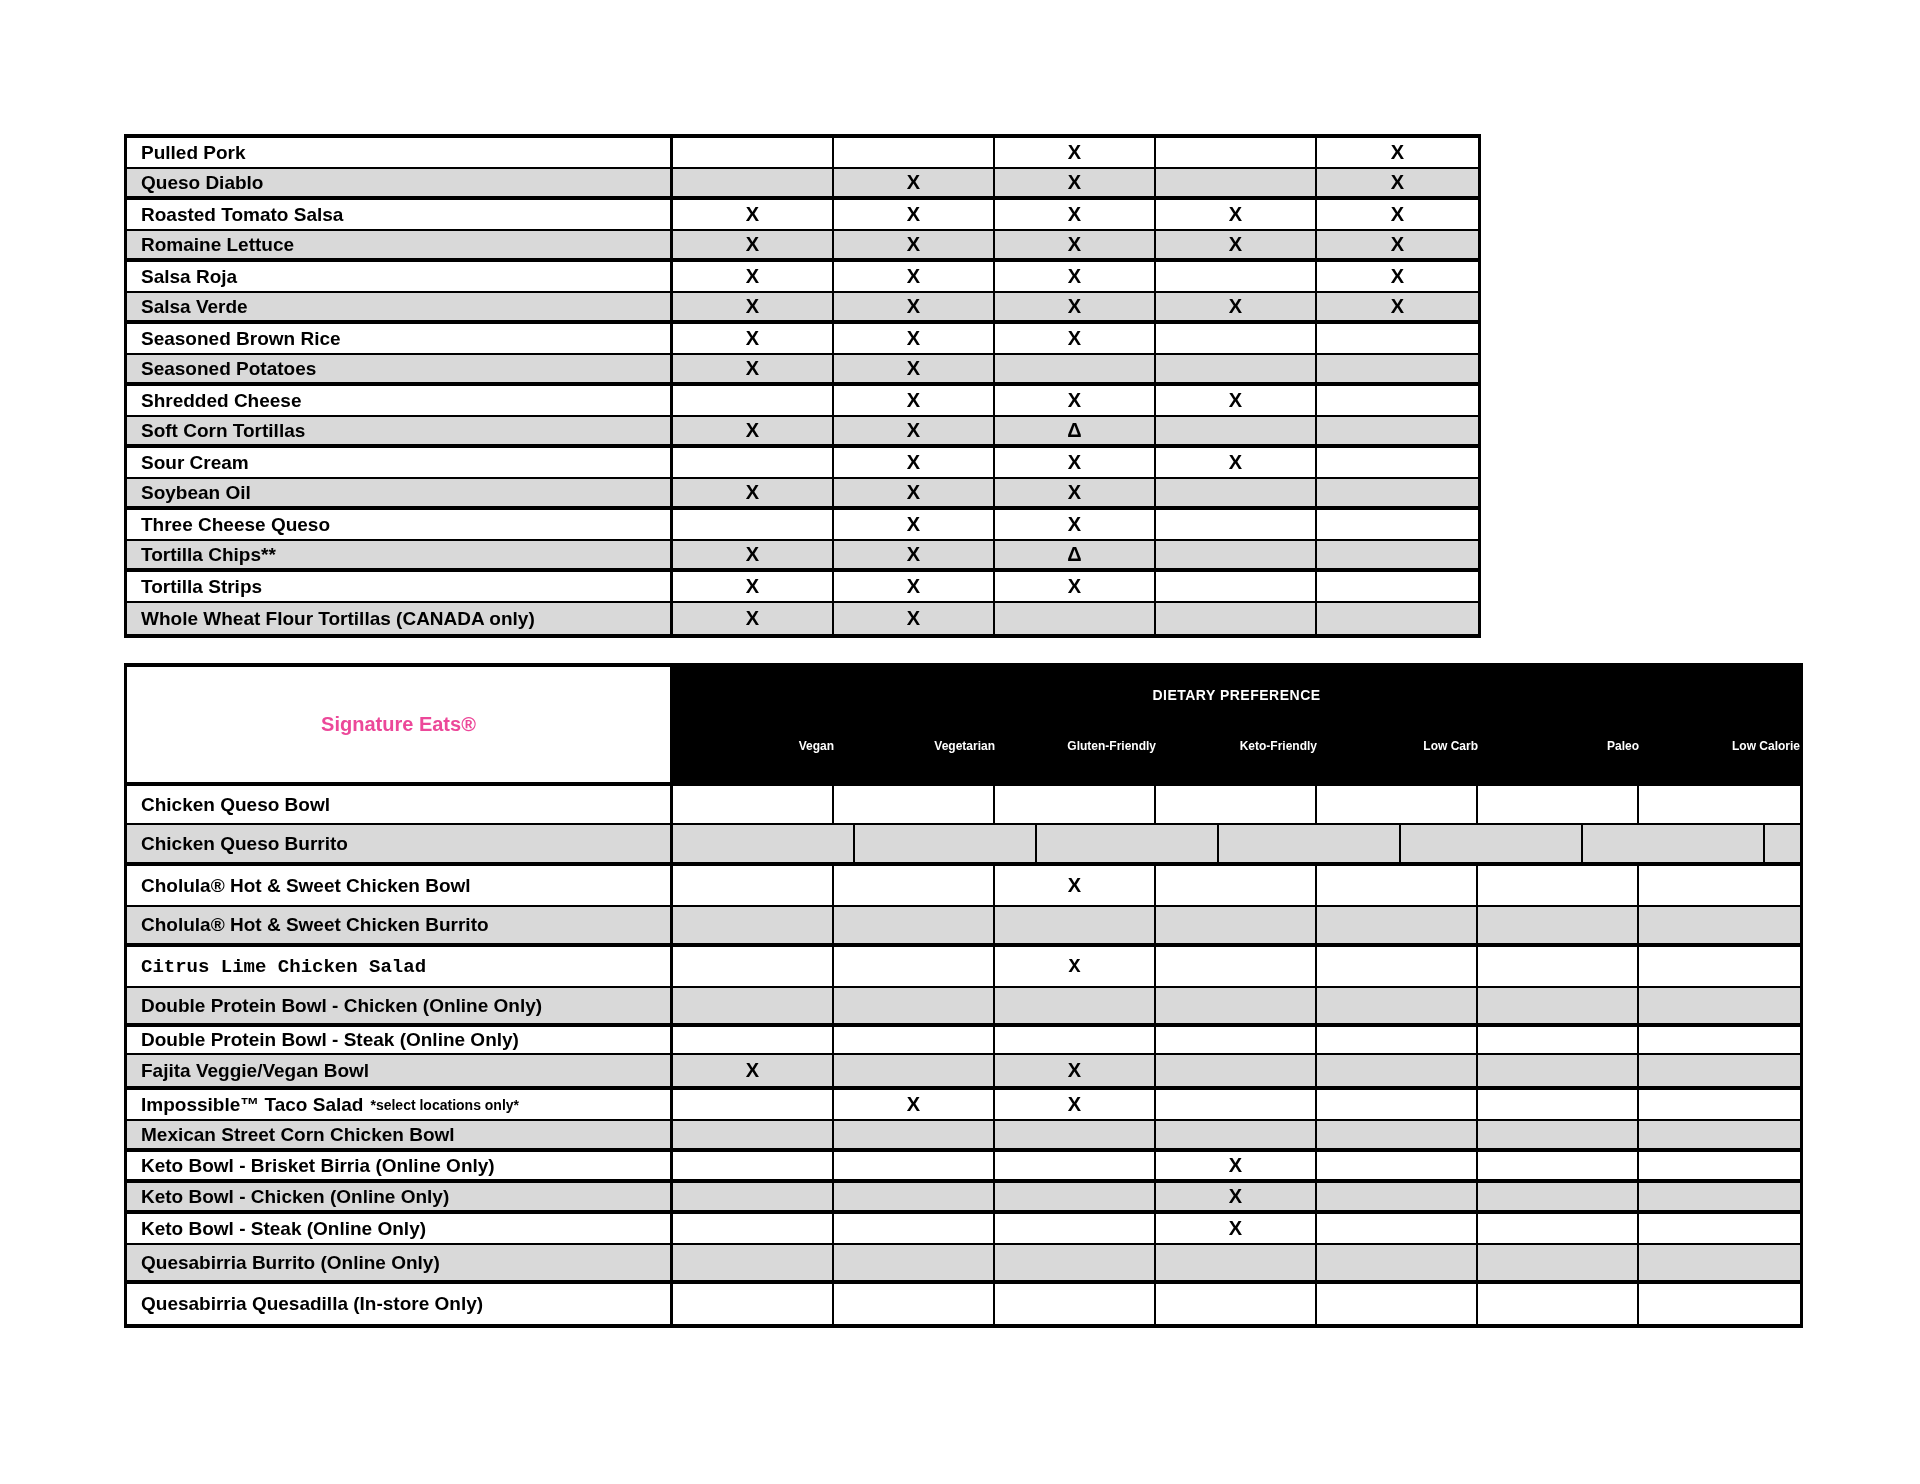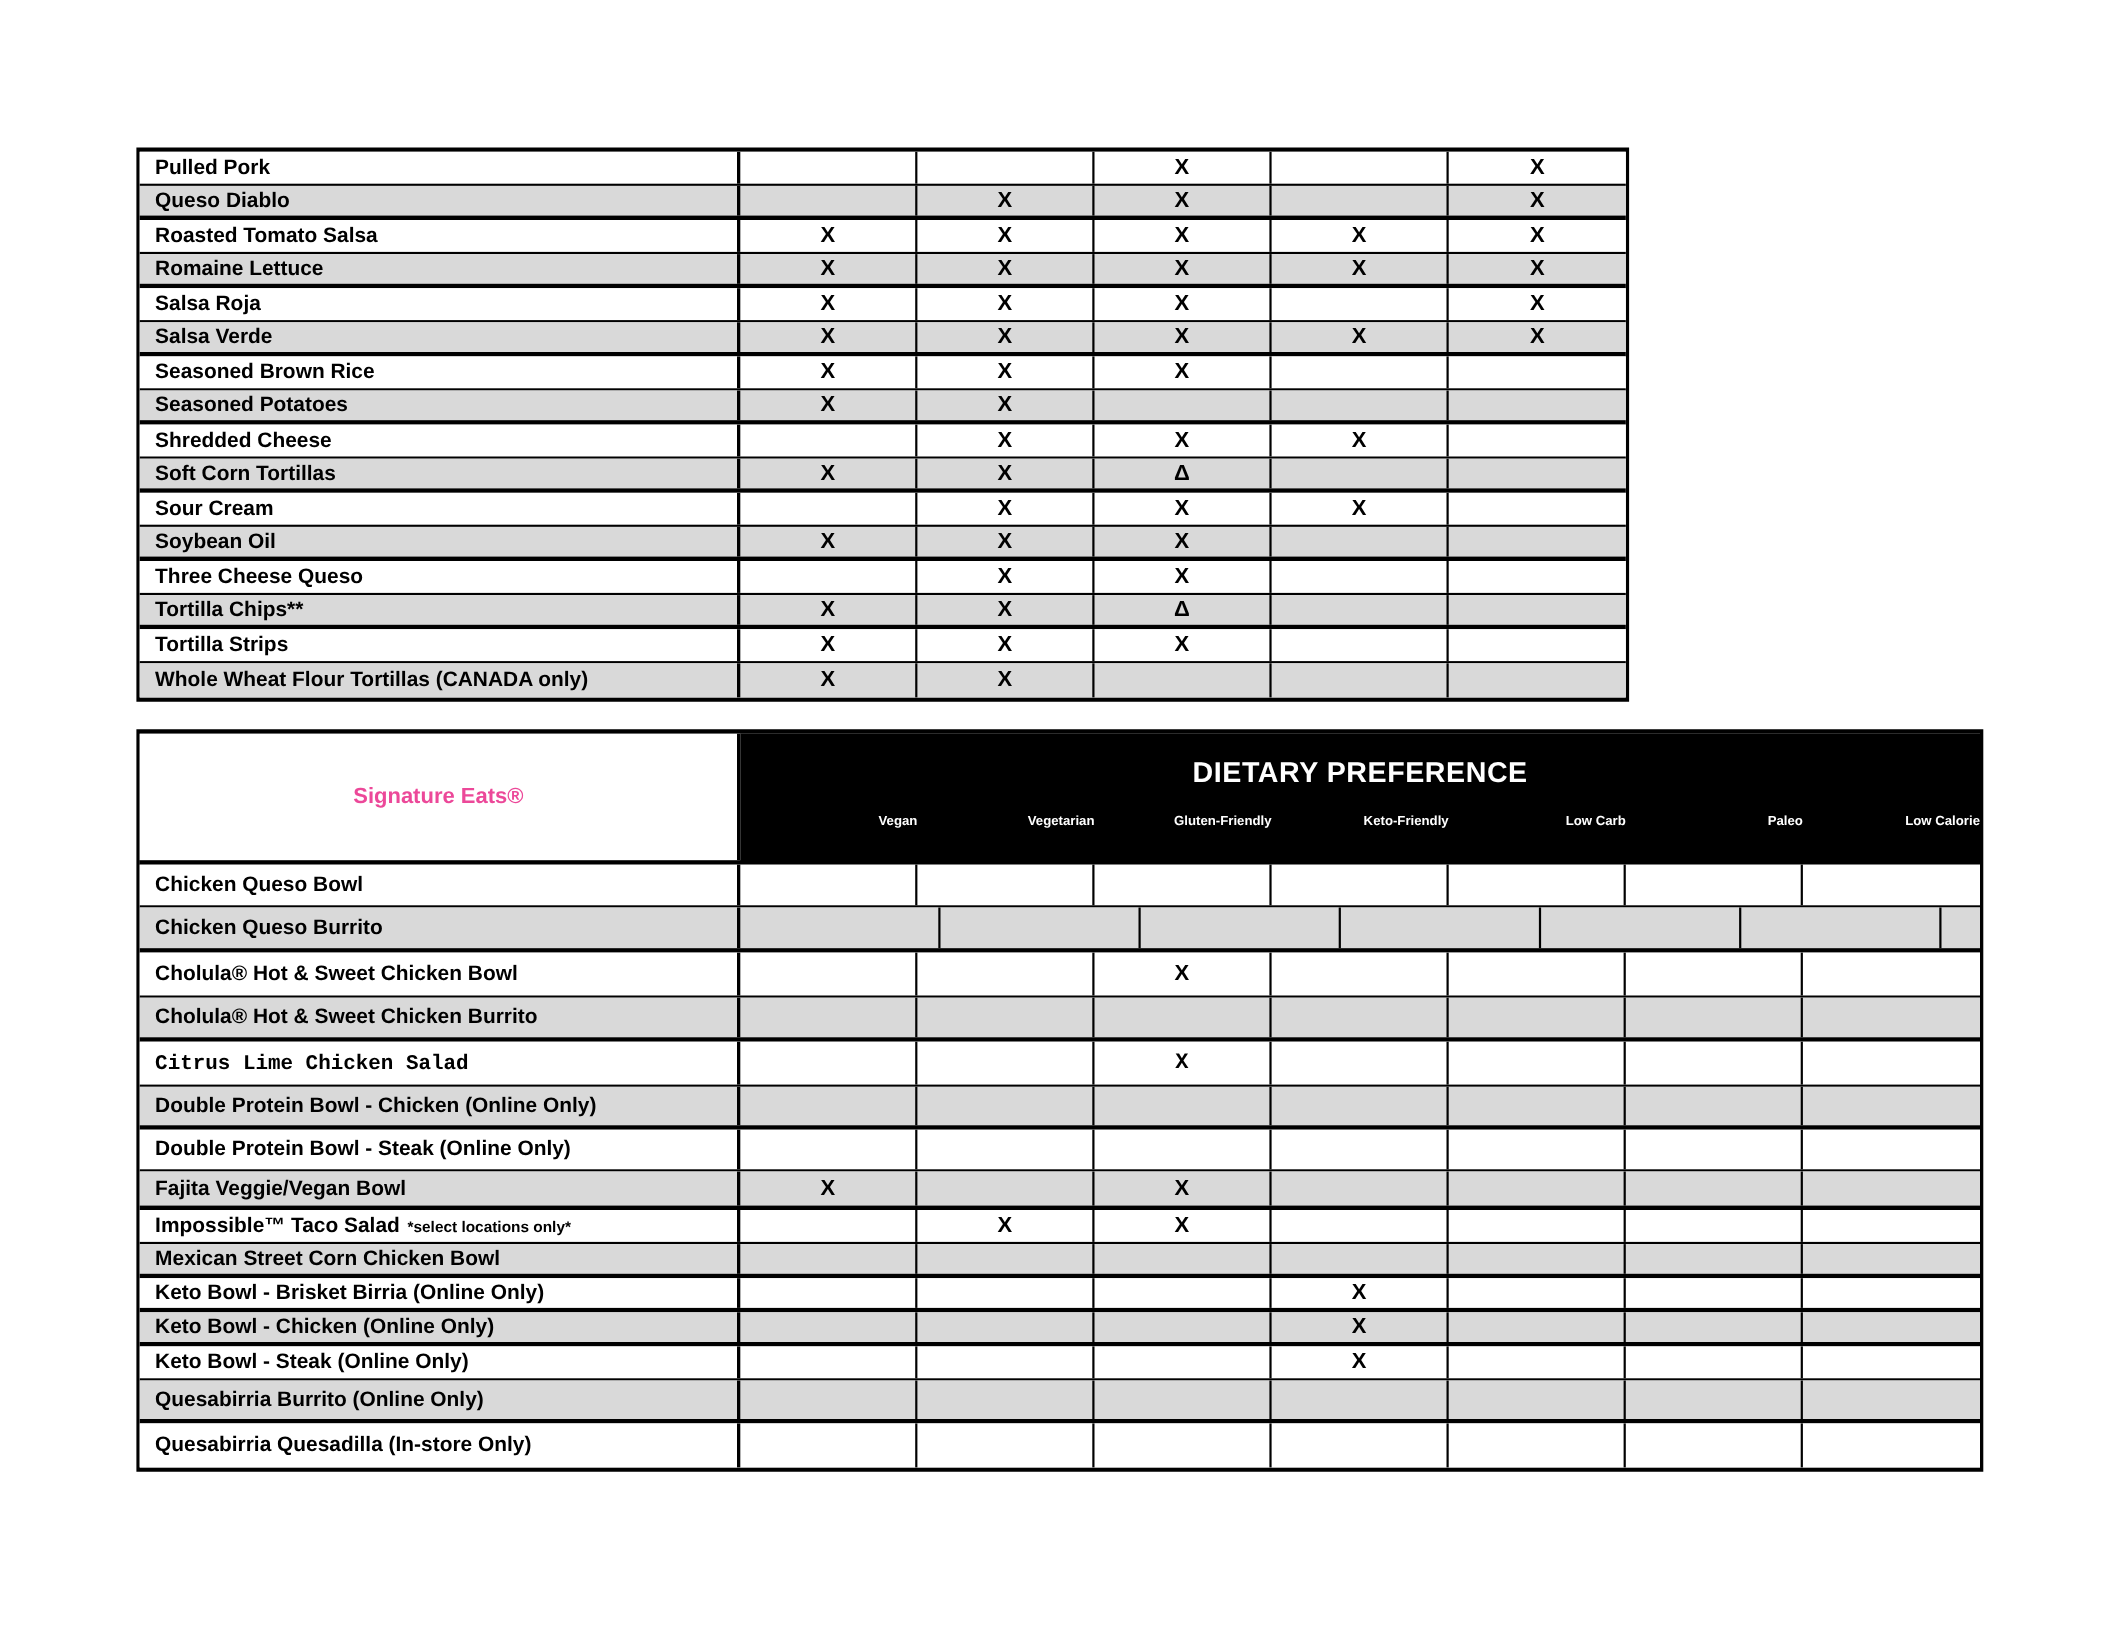--- a/index.html
+++ b/index.html
@@ -77,21 +77,21 @@
     border-right: 3px solid #000;
     display: flex;
     align-items: center;
     justify-content: center;
     font-size: 20px;
     color: #ec4899;
   }
   .t2-black { flex: 1; position: relative; color: #ffffff; }
   .t2-pref {
     position: absolute; top: 20px; left: 0; width: 100%;
-    text-align: center; font-size: 26px; letter-spacing: 0.5px;
+    text-align: center; font-size: 14px; letter-spacing: 0.5px;
   }
   .t2-cols { position: absolute; top: 72px; left: 0; width: 100%; display: flex; }
   .t2-col {
     flex: 0 0 161px;
     text-align: right;
     font-size: 12px;
     white-space: nowrap;
   }
   .t2-col:last-child { flex: 1 0 155px; }
 </style>
@@ -301,21 +301,21 @@
         <div class="trow alt thick" style="height: 39px;">
           <div class="cname">Double Protein Bowl - Chicken (Online Only)</div>
           <div class="cmark"></div>
           <div class="cmark"></div>
           <div class="cmark"></div>
           <div class="cmark"></div>
           <div class="cmark"></div>
           <div class="cmark"></div>
           <div class="cmark"></div>
         </div>
-        <div class="trow" style="height: 38px;">
+        <div class="trow" style="height: 28px;">
           <div class="cname">Double Protein Bowl - Steak  (Online Only)</div>
           <div class="cmark"></div>
           <div class="cmark"></div>
           <div class="cmark"></div>
           <div class="cmark"></div>
           <div class="cmark"></div>
           <div class="cmark"></div>
           <div class="cmark"></div>
         </div>
         <div class="trow alt thick" style="height: 35px;">

